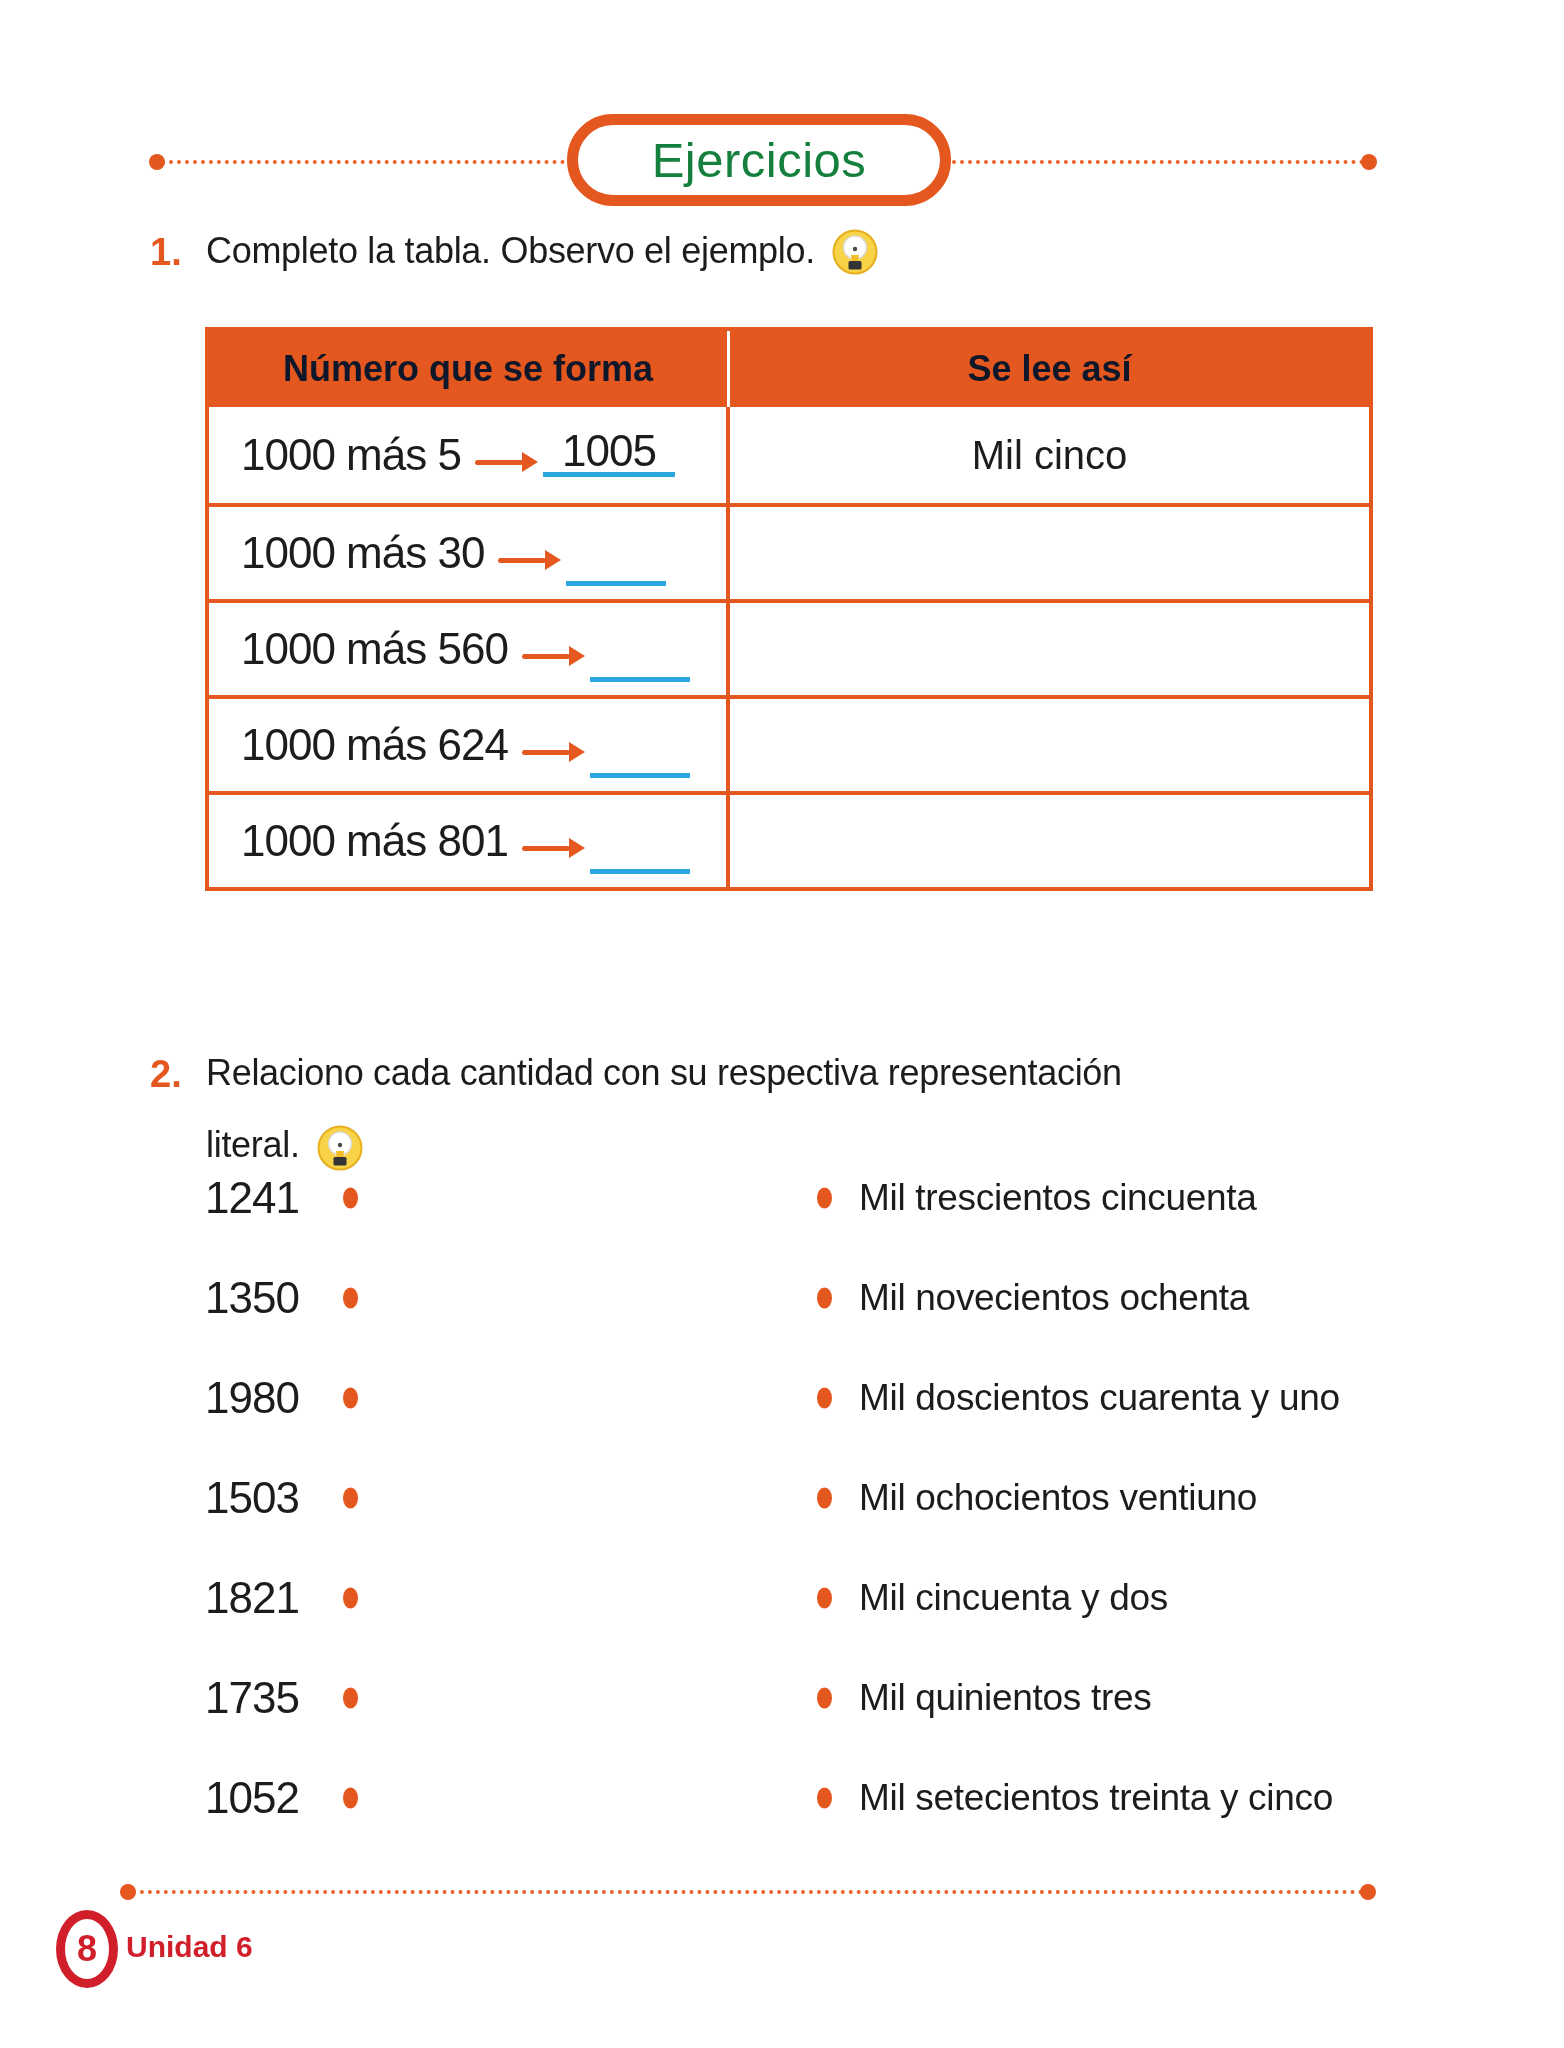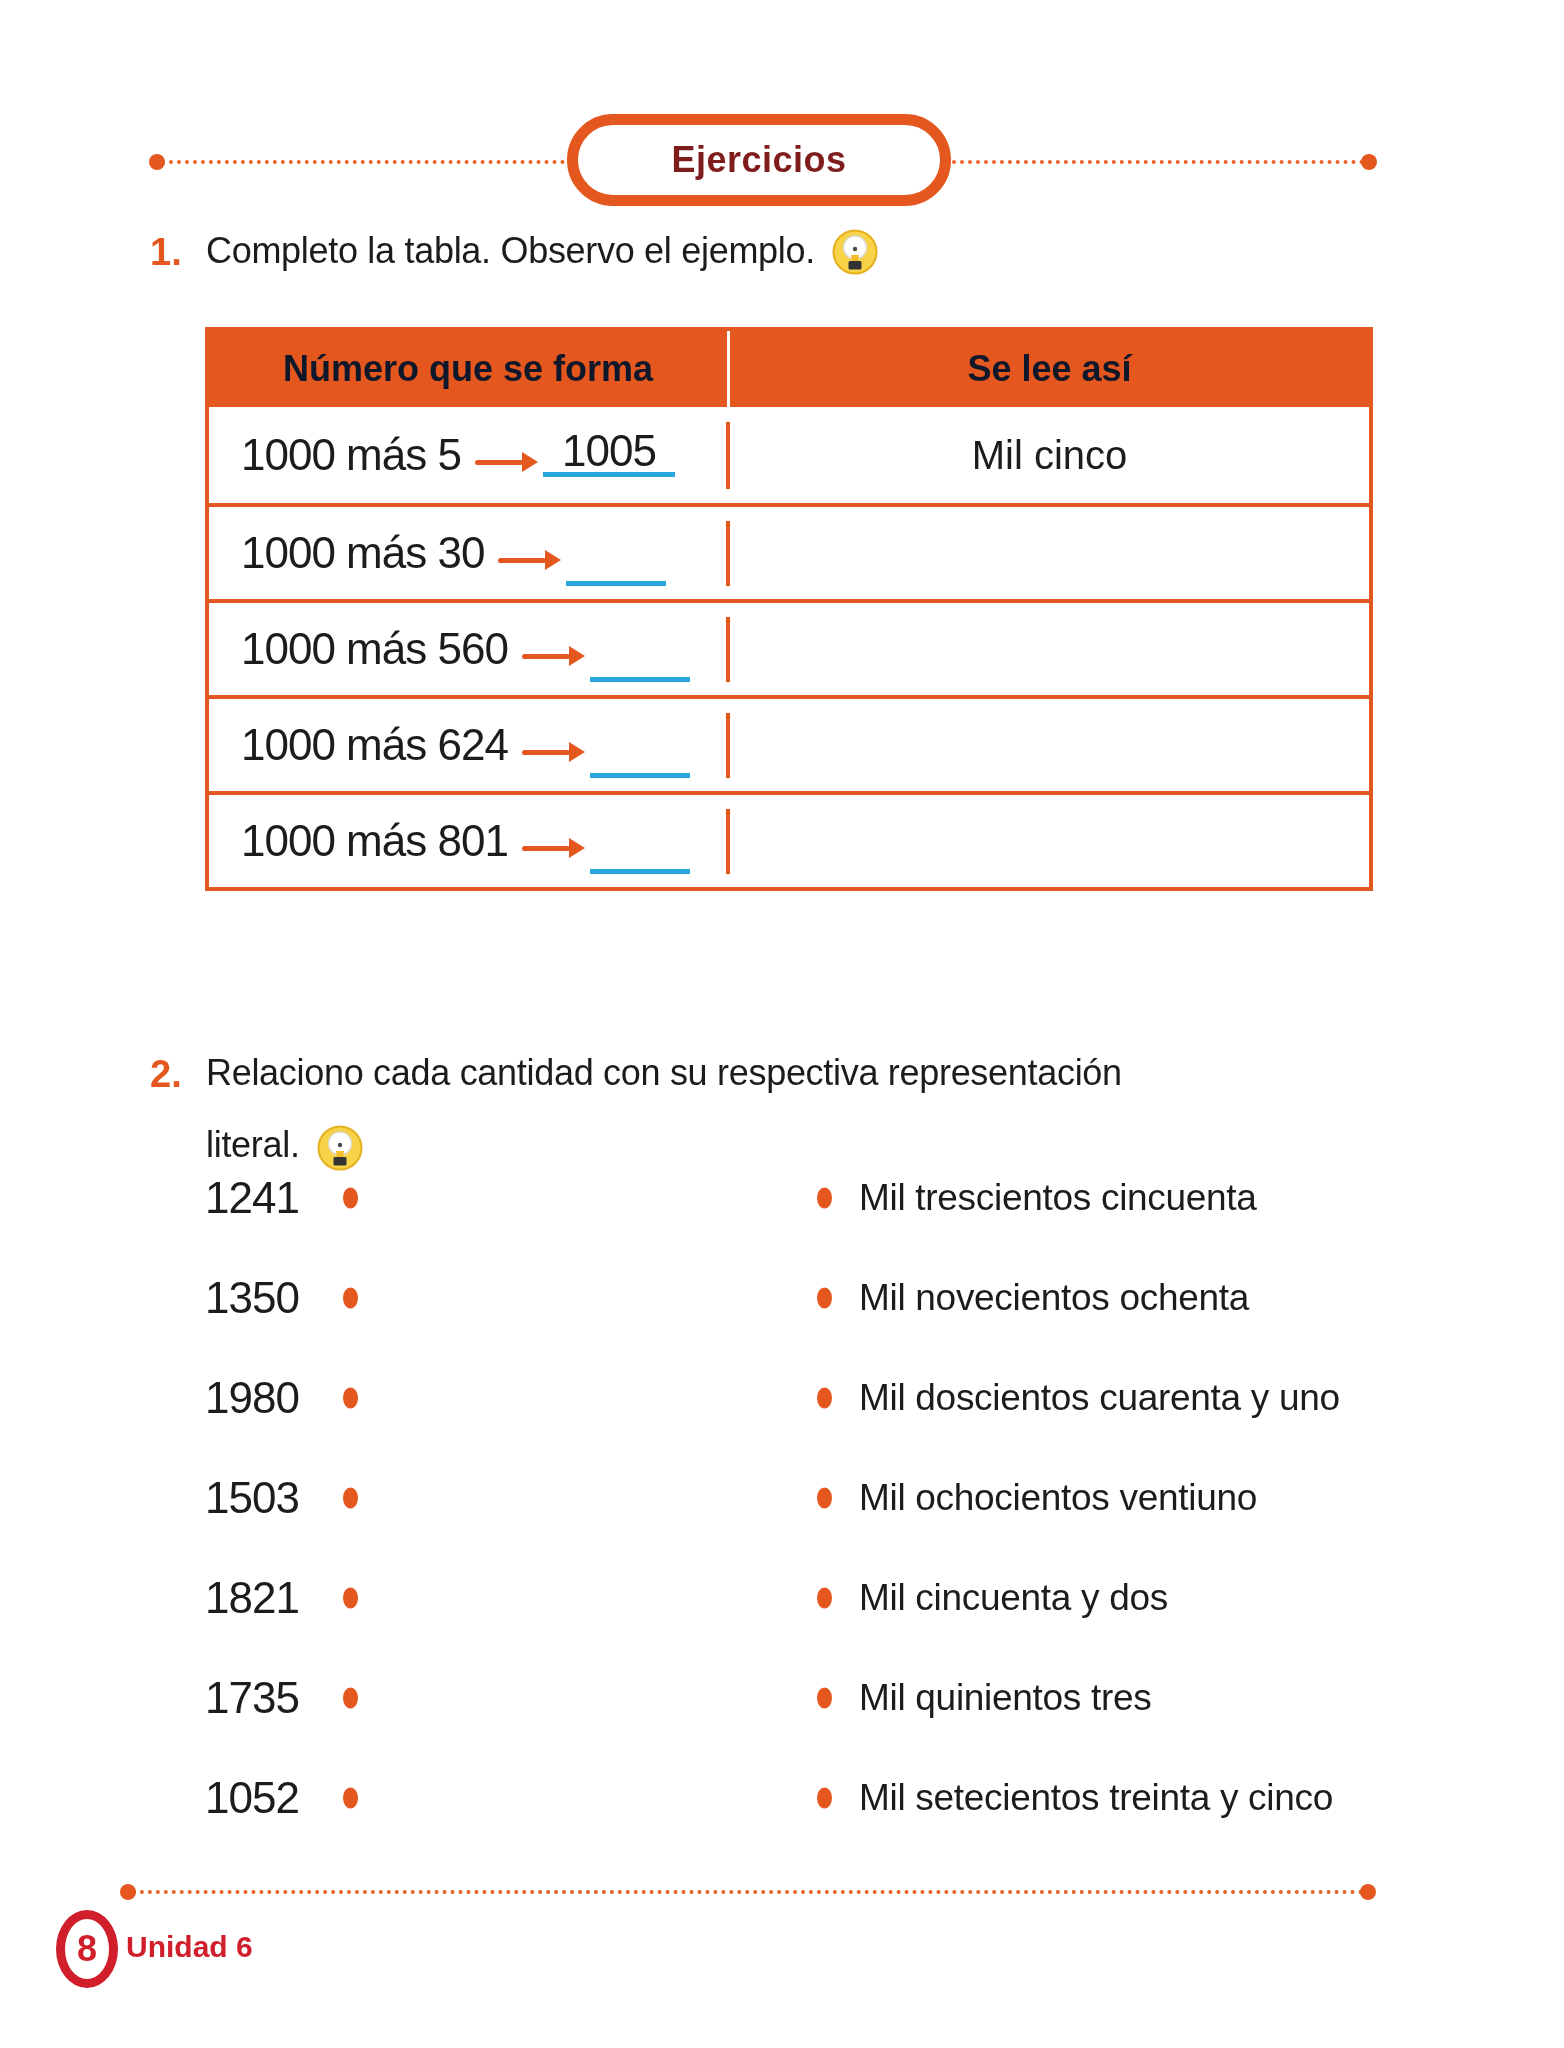--- a/index.html
+++ b/index.html
@@ -13,39 +13,39 @@
   .rule-bottom { left:124px; top:1890px; width:1248px; }
   .end-dot { position:absolute; width:16px; height:16px; border-radius:50%; background:#E4571F; top:-10px; }
   .end-dot.left { left:-4px; } .end-dot.right { right:-4px; }
 
   
   .pill {
     position:absolute; left:567px; top:114px; width:384px; height:92px; box-sizing:border-box;
     background:#ffffff; border:11px solid #E4571F; border-radius:52px;
     display:flex; align-items:center; justify-content:center; z-index:3;
   }
-  .pill-label { color:#7f1d1d; font-weight:bold; font-size:36px; letter-spacing:0.5px; }
+  .pill-label { color:#15803d; font-weight:normal; font-size:49px; letter-spacing:0.5px; }
 
   
   .ex-heading { position:absolute; display:flex; align-items:flex-start; }
   .ex1-heading { left:150px; top:226px; width:1240px; }
   .ex2-heading { left:150px; top:1048px; width:1260px; }
   .ex-num { color:#E4571F; font-weight:bold; font-size:38px; width:56px; flex:0 0 56px; line-height:1.4; }
   .ex-text { font-size:36px; letter-spacing:-0.3px; line-height:1.4; }
   .ex2-lines { display:flex; flex-direction:column; }
   .ex2-line2 { display:flex; align-items:center; margin-top:22px; }
   .bulb { width:48px; height:48px; margin-left:16px; position:relative; top:2px; flex:0 0 48px; }
 
   
   .tbl { position:absolute; left:205px; top:327px; width:1168px; box-sizing:border-box; border:4px solid #E4571F; background:#fff; }
   .thead { display:flex; height:76px; background:#E4571F; }
   .th { display:flex; align-items:center; justify-content:center; color:#0f172a; font-weight:bold; font-size:36px; box-sizing:border-box; }
   .th1 { width:521px; border-right:3px solid #ffffff; }
   .th2 { flex:1; }
-  .trow { display:flex; height:96px; border-top:4px solid #E4571F; box-sizing:border-box;align-items:center; }
+  .trow { display:flex; height:96px; border-top:4px solid #E4571F; box-sizing:border-box; }
   .c1 { width:521px; box-sizing:border-box; border-right:4px solid #E4571F; display:flex; align-items:center; padding-left:32px; }
   .c2 { flex:1; display:flex; align-items:center; justify-content:center; font-size:40px; }
   .expr { font-size:44px; letter-spacing:-1px; white-space:nowrap; }
   .arrow { position:relative; width:48px; height:5px; background:#E4571F; border-radius:3px; margin:14px 20px 0 14px; flex:0 0 48px; }
   .arrow:after {
     content:""; position:absolute; right:-15px; top:-8px; width:0; height:0;
     border-left:16px solid #E4571F; border-top:10px solid transparent; border-bottom:10px solid transparent;
   }
   .blank {
     width:100px; height:50px; box-sizing:content-box; border-bottom:5px solid #2AA7DF;

